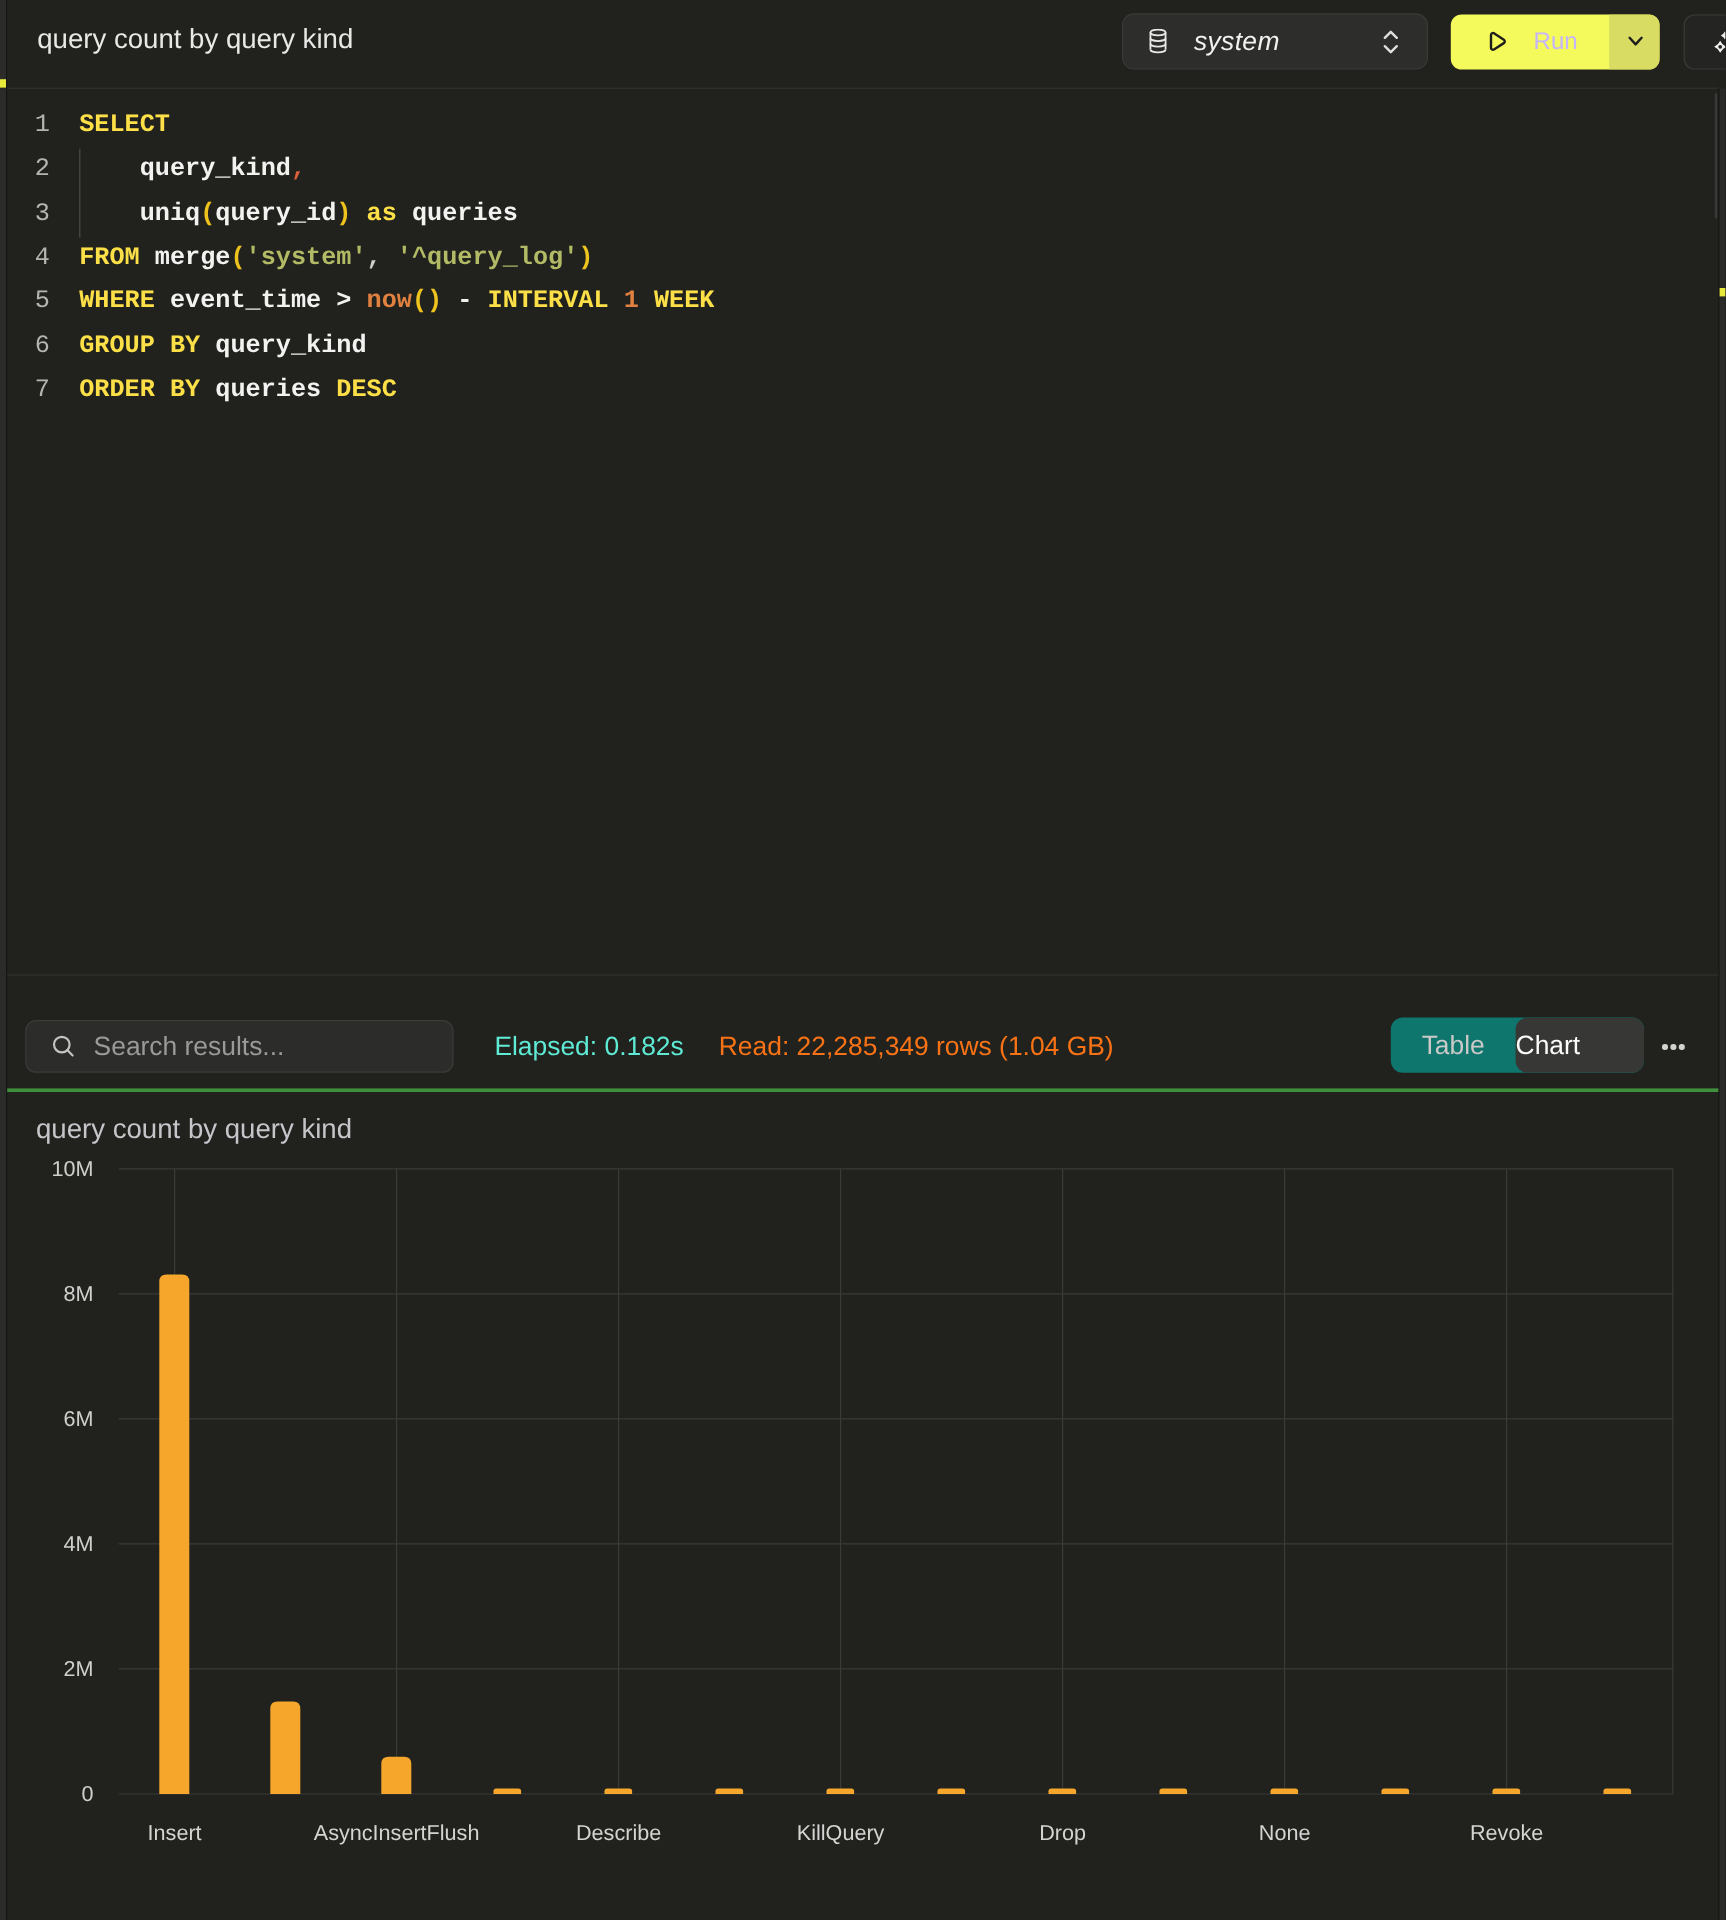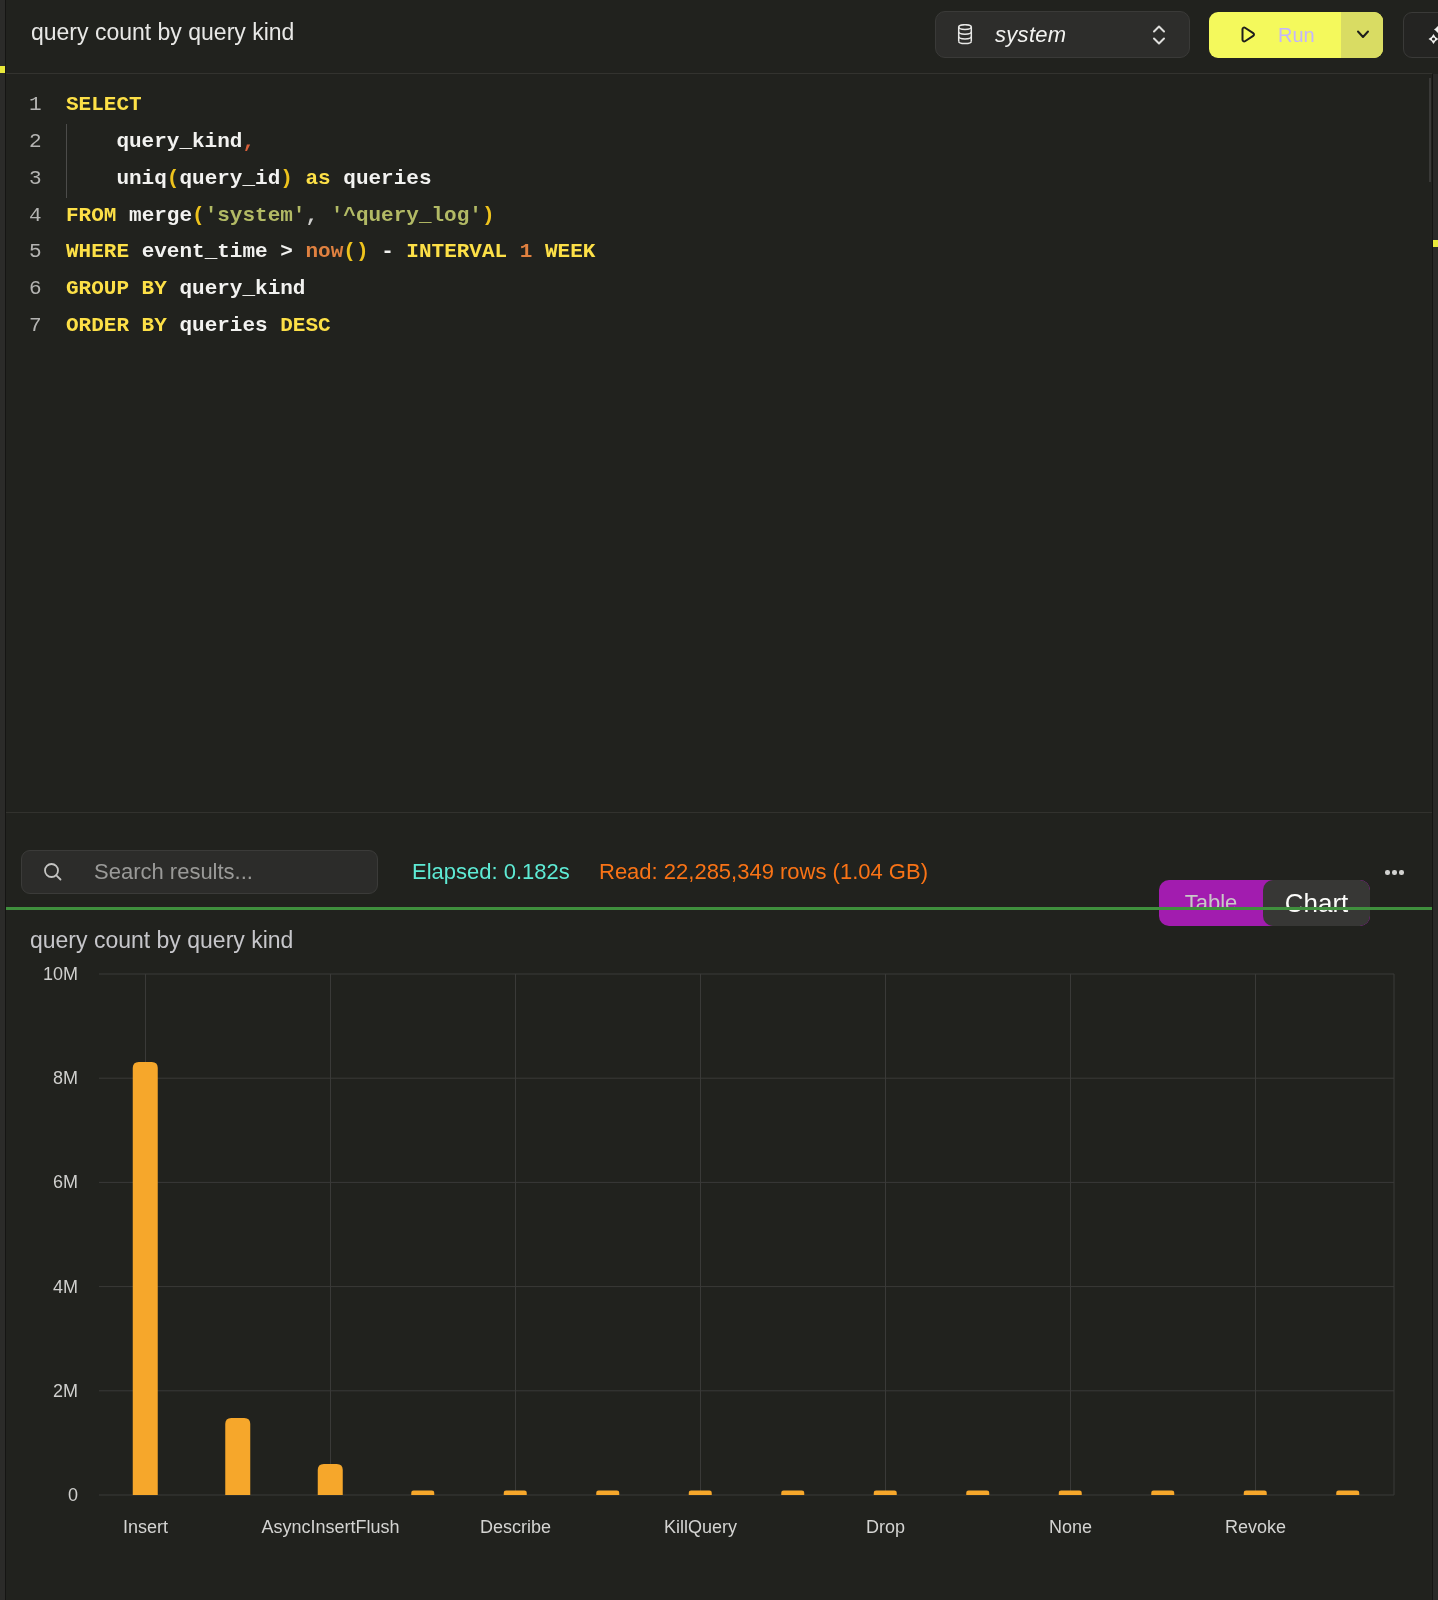--- a/index.html
+++ b/index.html
@@ -81,29 +81,29 @@
 
 <div class="abs" style="left:1429px;top:78px;width:2px;height:104px;background:#3a3a38;"></div>
 
 <div class="abs" style="left:6px;top:812px;width:1426px;height:1px;background:#32322e;"></div>
 
 <div class="abs" style="left:21px;top:850px;width:357px;height:44px;background:#2c2c2a;border:1px solid #3b3b39;border-radius:9px;"></div>
 <svg class="abs" style="left:42px;top:861px;" width="22" height="22" viewBox="0 0 22 22">
   <circle cx="9.5" cy="9.5" r="6.5" fill="none" stroke="#c4c4c2" stroke-width="1.8"></circle>
   <path d="M14.3 14.3 L18.5 18.5" stroke="#c4c4c2" stroke-width="1.8" stroke-linecap="round"></path>
 </svg>
-<div class="abs" style="left:78px;top:850px;height:44px;line-height:44px;font-size:22px;color:#9a9a98;margin-left:16px;">Search results...</div>
+<div class="abs" style="left:78px;top:850px;height:44px;line-height:44px;font-size:22px;color:#9a9a98;">Search results...</div>
 
 <div class="abs" style="left:412px;top:850px;height:44px;line-height:44px;font-size:22px;color:#5eead4;">Elapsed: 0.182s</div>
 <div class="abs" style="left:599px;top:850px;height:44px;line-height:44px;font-size:22px;color:#f97316;">Read: 22,285,349 rows (1.04 GB)</div>
 
-<div class="abs" style="left:1159px;top:880px;width:211px;height:46px;border-radius:10px;background:#a21caf;overflow:hidden;">
+<div class="abs" style="left:1159px;top:848px;width:211px;height:46px;border-radius:10px;background:#0f766e;overflow:hidden;">
   <div class="abs" style="left:104px;top:0;width:107px;height:46px;background:#373735;border-radius:10px;"></div>
   <div class="abs" style="left:0;top:0;width:104px;height:46px;line-height:46px;font-size:22px;color:#c9c9c7;text-align:center;">Table</div>
-  <div class="abs" style="left:104px;top:0;width:107px;height:46px;line-height:46px;font-size:26px;color:#fcfcfa;text-align:center;">Chart</div>
+  <div class="abs" style="left:104px;top:0;width:107px;height:46px;line-height:46px;font-size:22px;color:#fcfcfa;text-align:left;">Chart</div>
 </div>
 
 <div class="abs" style="left:1385px;top:870px;width:4.5px;height:4.5px;border-radius:50%;background:#d2d2d0;"></div>
 <div class="abs" style="left:1392px;top:870px;width:4.5px;height:4.5px;border-radius:50%;background:#d2d2d0;"></div>
 <div class="abs" style="left:1399px;top:870px;width:4.5px;height:4.5px;border-radius:50%;background:#d2d2d0;"></div>
 
 <div class="abs" style="left:6px;top:907px;width:1426px;height:3px;background:#3f8f3d;"></div>
 
 <div class="abs" style="left:30px;top:925px;line-height:30px;font-size:23px;color:#c6c6ca;">query count by query kind</div>
 <svg class="abs" style="left:0;top:910px;" width="1432" height="690" viewBox="0 0 1432 690">

